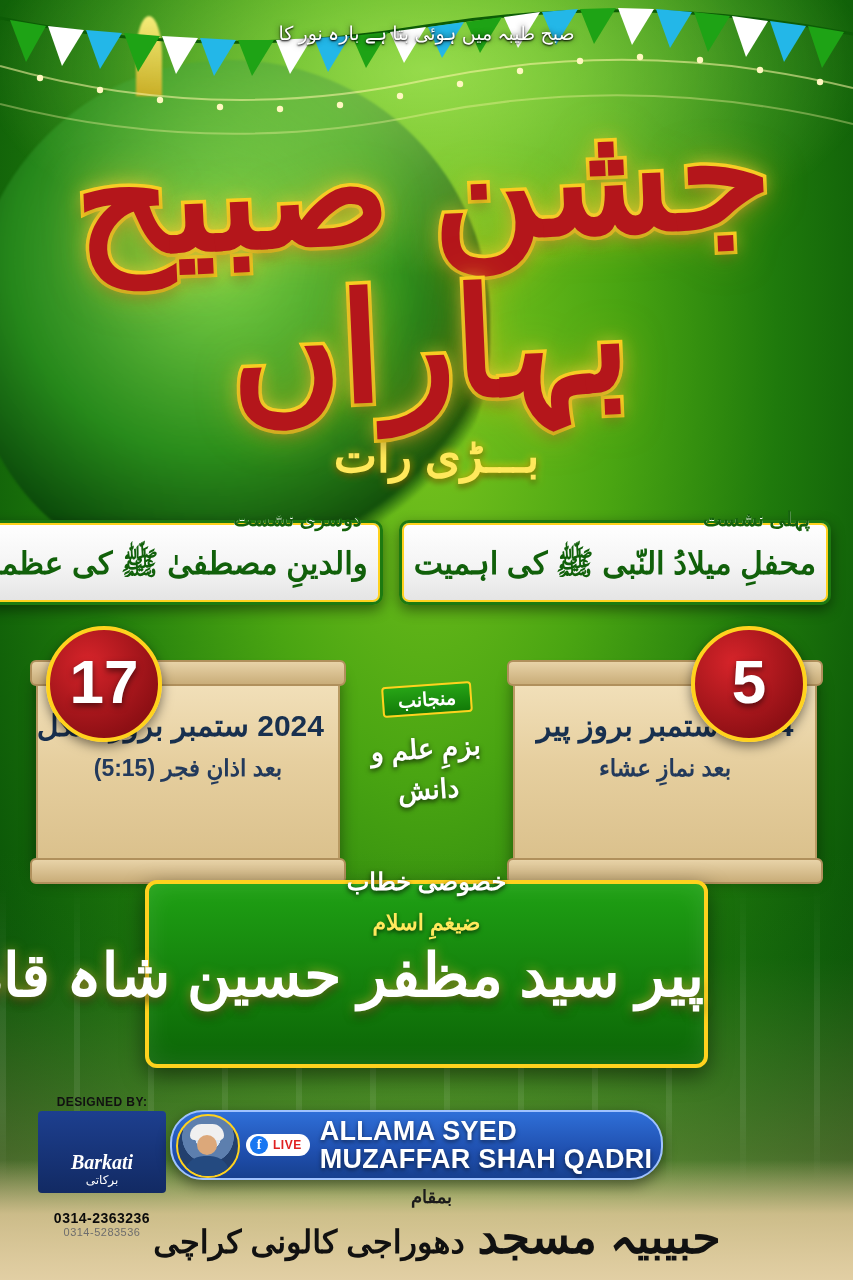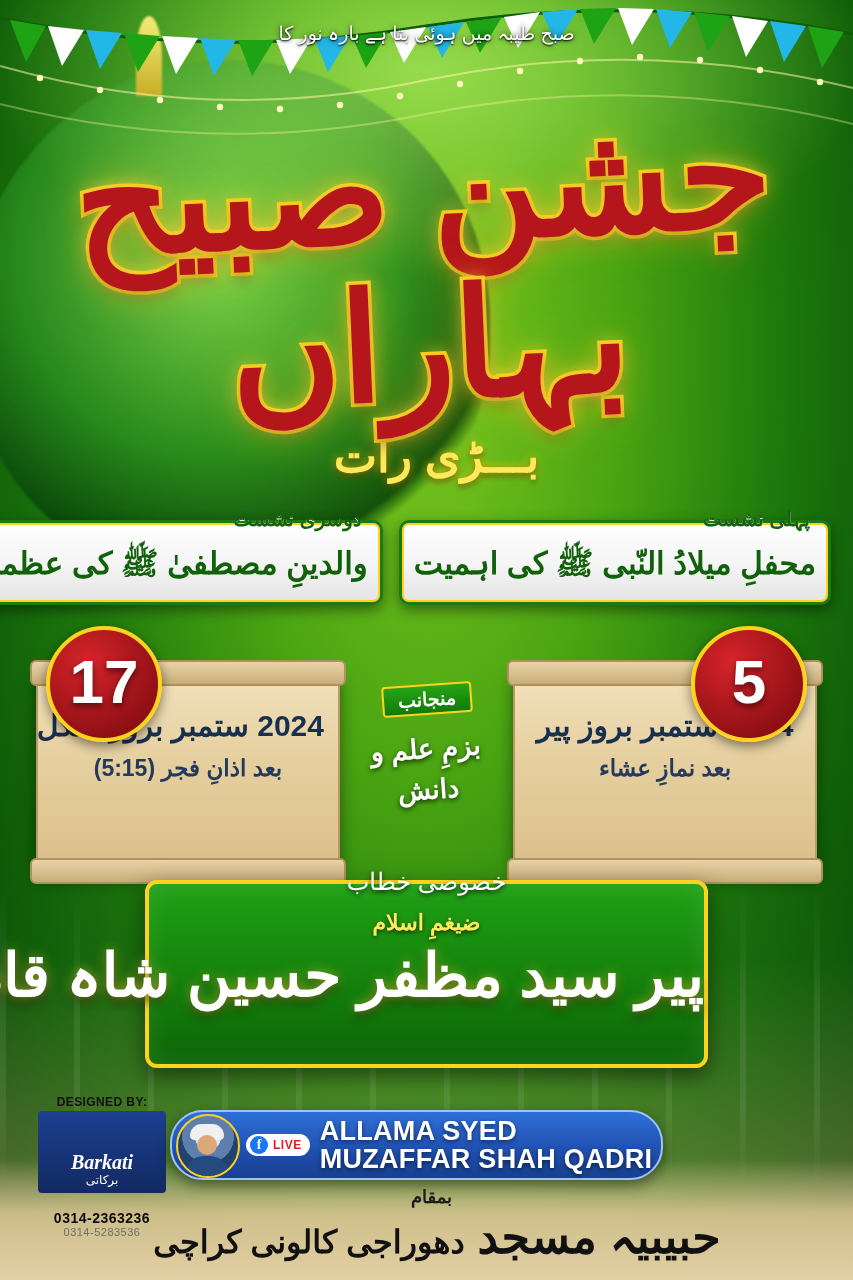--- a/index.html
+++ b/index.html
@@ -295,21 +295,21 @@
     direction: rtl;
     z-index: 7;
   }
   .speaker-head {
     position: absolute;
     top: -16px;
     left: 50%;
     transform: translateX(-50%);
     direction: rtl;
     font-size: 24px;
-    font-weight: normal;
+    font-weight: bold;
     color: #ffffff;
     text-shadow: 0 2px 5px rgba(0,0,0,.8);
     white-space: nowrap;
   }
   .speaker-title {
     margin-top: 26px;
     font-size: 22px;
     font-weight: bold;
     color: #ffe95c;
     text-shadow: 0 2px 4px rgba(0,0,0,.6);

